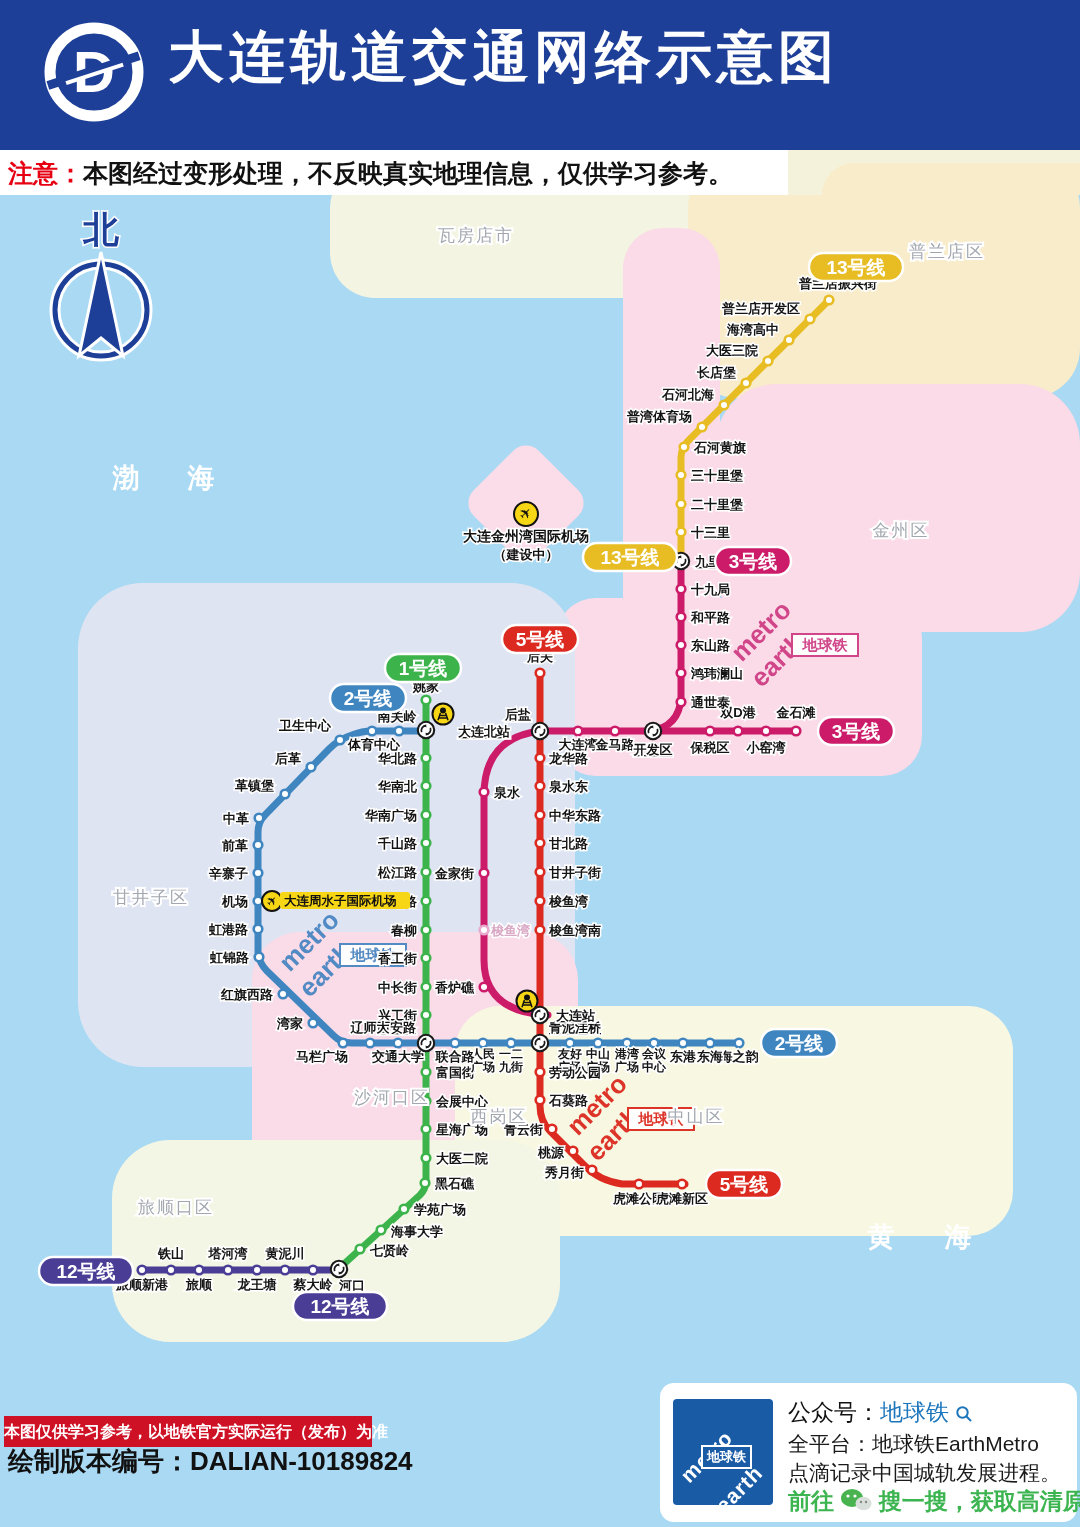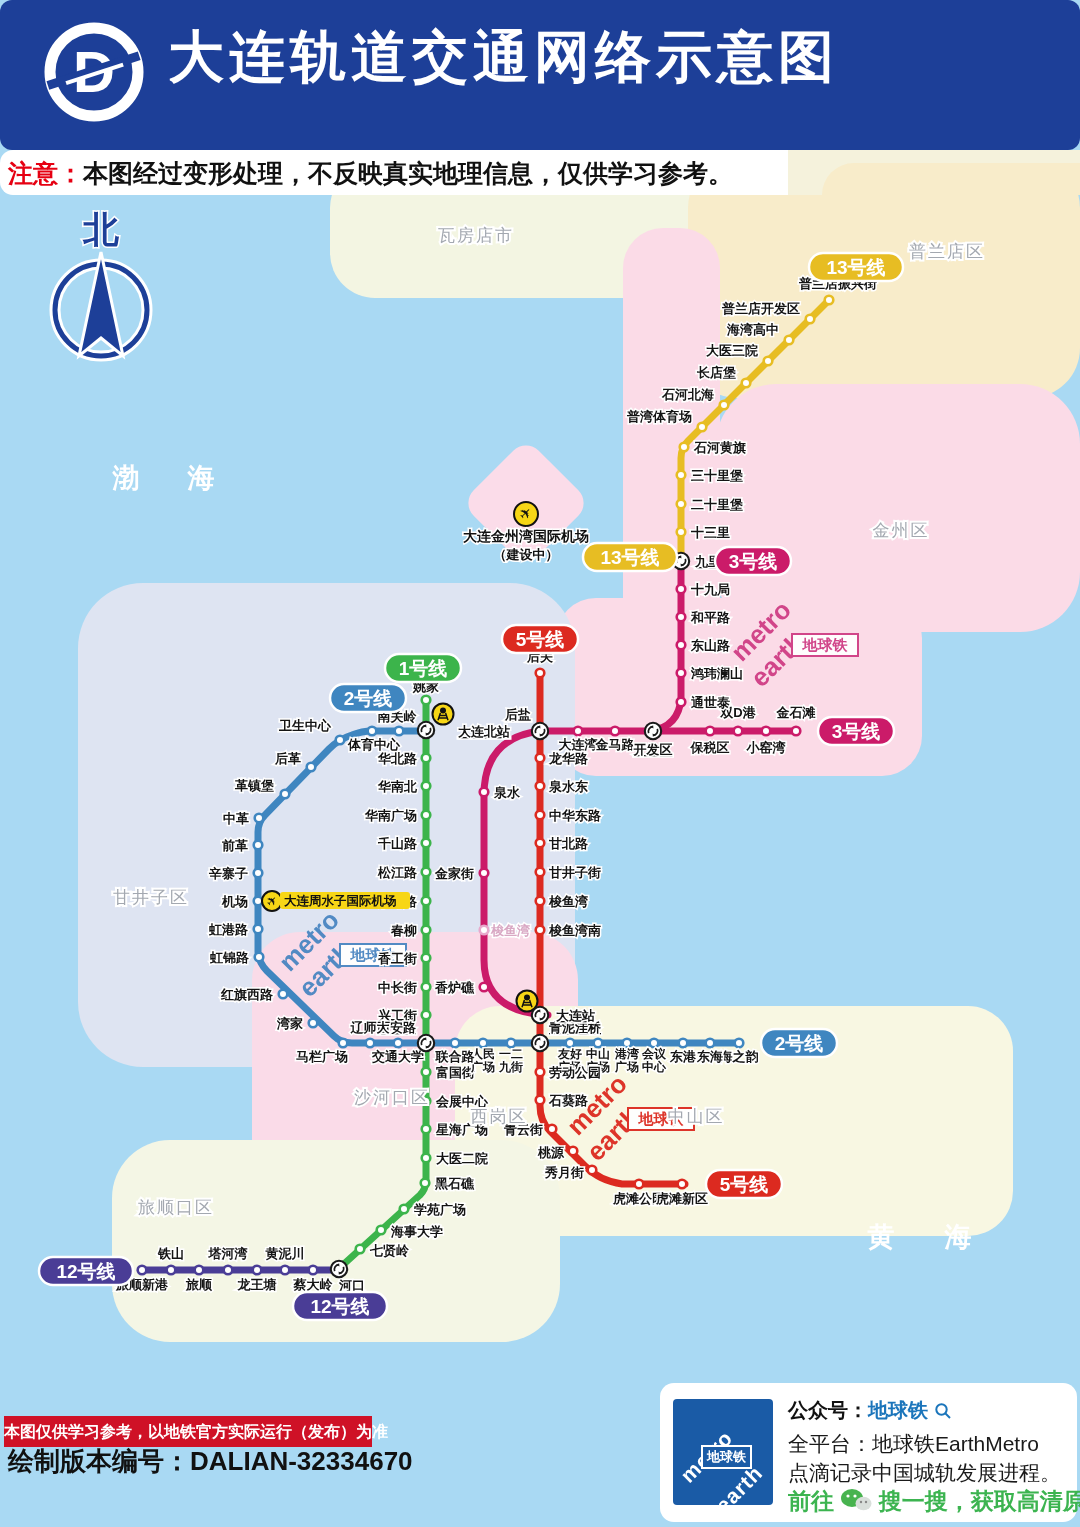--- a/index.html
+++ b/index.html
@@ -1,43 +1,43 @@
 <!DOCTYPE html>
 <html><head>
 <meta charset="utf-8">
 <style>
   html,body{margin:0;padding:0;}
   body{width:1080px;height:1527px;position:relative;overflow:hidden;
        font-family:"Liberation Sans","DejaVu Sans",sans-serif;background:#a9d9f3;}
-  #header{position:absolute;left:0;top:0;width:1080px;height:150px;background:#1d3f98;border-radius:12px;}
+  #header{position:absolute;left:0;top:0;width:1080px;height:150px;background:#1d3f98;}
   #logo{position:absolute;left:38px;top:16px;}
   #title{position:absolute;left:168px;top:20px;color:#fff;font-size:56px;font-weight:bold;letter-spacing:5px;}
   #subtitle{position:absolute;left:170px;top:100px;color:#fff;font-size:31px;
             font-family:"Liberation Serif","DejaVu Serif",serif;}
-  #notice{position:absolute;left:0;top:150px;width:1080px;height:45px;background:#ffffff;border-radius:13px;}
+  #notice{position:absolute;left:0;top:150px;width:1080px;height:45px;background:#ffffff;}
   #notice .cream{position:absolute;right:0;top:0;width:292px;height:45px;background:#f5f2dc;}
   #notice .pinkcorner{position:absolute;right:0;top:13px;width:258px;height:32px;background:#f8ecca;border-top-left-radius:34px;}
   #notice .txt{position:absolute;left:8px;top:7px;font-size:25px;font-weight:bold;color:#111;white-space:nowrap;}
   #notice .warn{color:#e60012;}
   #map{position:absolute;left:0;top:195px;}
   svg text{font-family:"Liberation Sans","DejaVu Sans",sans-serif;}
   .stl{paint-order:stroke;stroke:#ffffff;stroke-width:3px;}
   .regl{paint-order:stroke;stroke:#ffffff;stroke-width:4px;}
   .seal{font-family:"Liberation Serif","DejaVu Serif",serif;}
   #version{position:absolute;left:8px;top:1444px;font-size:26px;font-weight:bold;color:#111;letter-spacing:0px;}
   #redbar{position:absolute;left:4px;top:1416px;width:368px;height:31px;background:#cf1126;color:#ffffff;
           font-size:16px;font-weight:bold;line-height:31px;box-sizing:border-box;white-space:nowrap;}
   #infobox{position:absolute;left:660px;top:1383px;width:417px;height:139px;background:#fff;border-radius:14px;}
   #ib-logo{position:absolute;left:13px;top:16px;width:100px;height:106px;background:#1a5ba6;border-radius:4px;overflow:hidden;}
   #ib-logo .rot{position:absolute;left:-12px;top:28px;width:124px;transform:rotate(-45deg);color:#fff;
                 font-weight:bold;font-size:21px;text-align:center;line-height:46px;letter-spacing:1px;}
   #ib-logo .badge{position:absolute;left:28px;top:46px;border:2px solid #fff;color:#fff;font-size:13px;
                   font-weight:bold;padding:1px 4px;background:#1a5ba6;}
   .ibtxt{position:absolute;left:128px;white-space:nowrap;}
-  .ib1{top:14px;font-size:20px;font-weight:bold;color:#111;}
+  .ib1{top:14px;font-size:23px;font-weight:normal;color:#111;}
   .ib1 .blue{color:#1b75bb;}
   .ib2{top:47px;font-size:21px;color:#1a1a1a;}
   .ib3{top:76px;font-size:21px;color:#1a1a1a;text-align:center;}
   .ib4{top:103px;font-size:23px;font-weight:bold;color:#3cb450;}
   .inline-ico{display:inline-block;vertical-align:-3px;}
 </style>
 </head>
 <body>
 
 <div id="header">
@@ -422,21 +422,21 @@
     <text x="881" y="1246" text-anchor="middle" font-size="27" font-weight="bold" fill="#fff" class="seal">黄</text>
     <text x="958" y="1246" text-anchor="middle" font-size="27" font-weight="bold" fill="#fff" class="seal">海</text>
     <g>
       <text x="101" y="242" text-anchor="middle" font-size="36" font-weight="bold" fill="#1d3f98" class="stl">北</text>
       <circle cx="101" cy="310" r="46" fill="none" stroke="#fff" stroke-width="11"></circle>
       <circle cx="101" cy="310" r="46" fill="none" stroke="#1d3f98" stroke-width="5"></circle>
       <path d="M101,252 L123,356 L101,338 L79,356 Z" fill="#1d3f98" stroke="#fff" stroke-width="3"></path>
     </g>
   </svg>
 
-<div id="version">绘制版本编号：DALIAN-32334670</div>
+<div id="version">绘制版本编号：DALIAN-10189824</div>
 <div id="redbar">本图仅供学习参考，以地铁官方实际运行（发布）为准</div>
 
 <div id="infobox">
   <div id="ib-logo">
     <div class="rot">metro earth</div>
     <div class="badge">地球铁</div>
   </div>
   <div class="ibtxt ib1"><span>公众号：</span><span class="blue">地球铁</span>
     <svg class="inline-ico" width="18" height="18" viewBox="0 0 18 18">
       <circle cx="7.5" cy="7.5" r="5.2" fill="none" stroke="#1b75bb" stroke-width="2"></circle>

